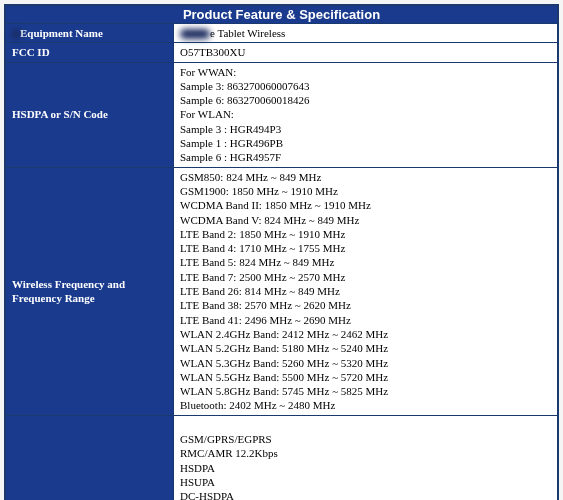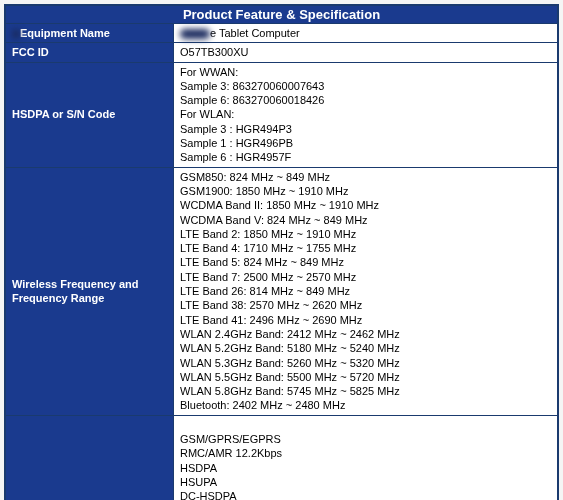--- a/index.html
+++ b/index.html
@@ -22,20 +22,21 @@
     text-align: center;
     font-size: 13px;
     border: 1px solid #1a3a6e;
   }
   .spec-table td {
     border: 1px solid #1a3a6e;
     padding: 2px 6px;
     vertical-align: middle;
     font-size: 11px;
     line-height: 1.3;
+    font-family: Liberation Serif, serif;
   }
   .label-cell {
     background: #1a3a8e;
     color: white;
     font-weight: bold;
     width: 155px;
     font-size: 11px;
   }
   .value-cell {
     background: white;
@@ -61,21 +62,21 @@
   <tbody>
       <tr>
     <th colspan="2">Product Feature &amp; Specification</th>
   </tr>
 
   <tr>
     <td class="label-cell">
       <span class="smudge" style="width:8px;height:10px;vertical-align:middle"></span><span>Equipment Name</span>
     </td>
     <td class="value-cell smudge-wrap">
-      <span class="smudge" style="width:30px;height:10px;vertical-align:middle"></span><span>e Tablet Computer</span>
+      <span class="smudge" style="width:30px;height:10px;vertical-align:middle"></span><span>e Tablet Wireless</span>
     </td>
   </tr>
 
 
 
   <tr>
     <td class="label-cell">FCC ID</td>
     <td class="value-cell">O57TB300XU</td>
   </tr>
 

